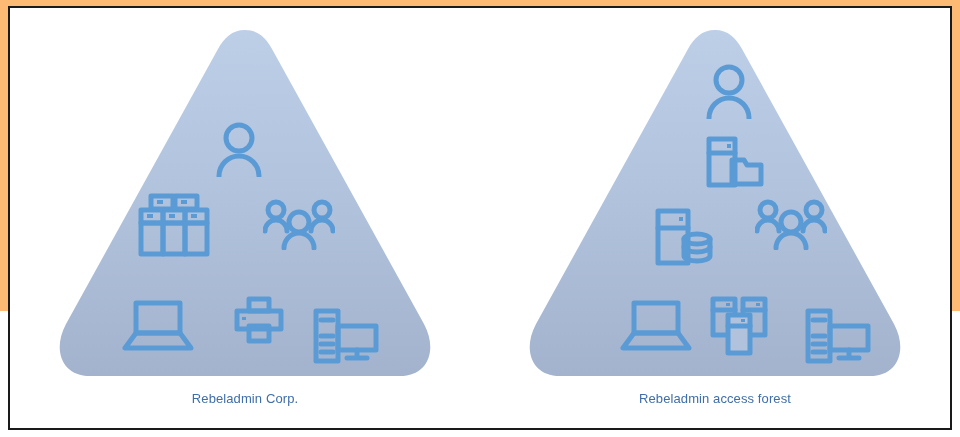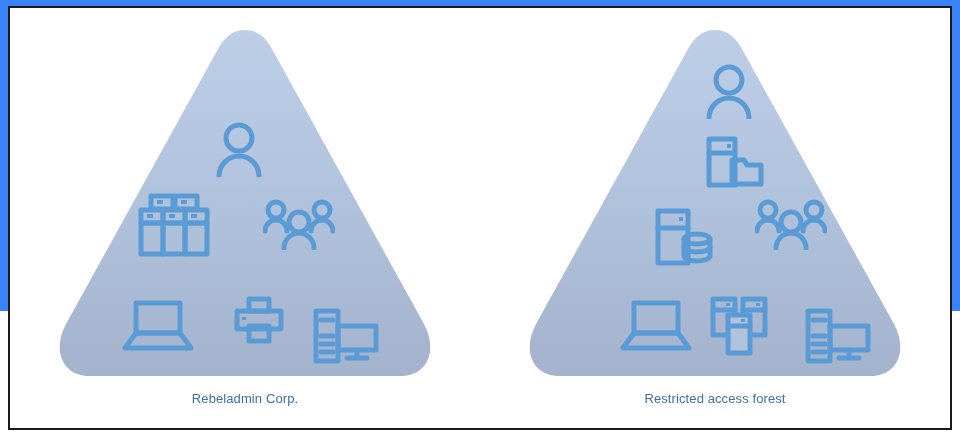--- a/index.html
+++ b/index.html
@@ -11,21 +11,21 @@
     width: 960px;
     height: 437px;
     font-family: "Liberation Sans", sans-serif;
     overflow: hidden;
   }
 
   #canvas {
     position: relative;
     width: 960px;
     height: 311px;
-    background: #3b82f6;
+    background: #fdba74;
     box-sizing: border-box;
   }
 
   
   #frame {
     position: absolute;
     left: 8px;
     top: 6px;
     width: 944px;
     height: 424px;
@@ -276,17 +276,17 @@
           <svg viewBox="0 0 66 58">
             <rect x="3" y="3" width="22" height="50"></rect>
             <path d="M 8 12 L 20 12 M 8 28 L 20 28 M 8 36 L 20 36 M 8 44 L 20 44"></path>
             <rect x="25" y="18" width="38" height="24"></rect>
             <path d="M 44 42 L 44 50 M 34 50 L 54 50"></path>
           </svg>
         </div>
 
       </div>
 
-      <div class="caption">Restricted access forest</div>
+      <div class="caption">Rebeladmin access forest</div>
     </div>
 
   </div>
 </div>
 
 </body></html>

